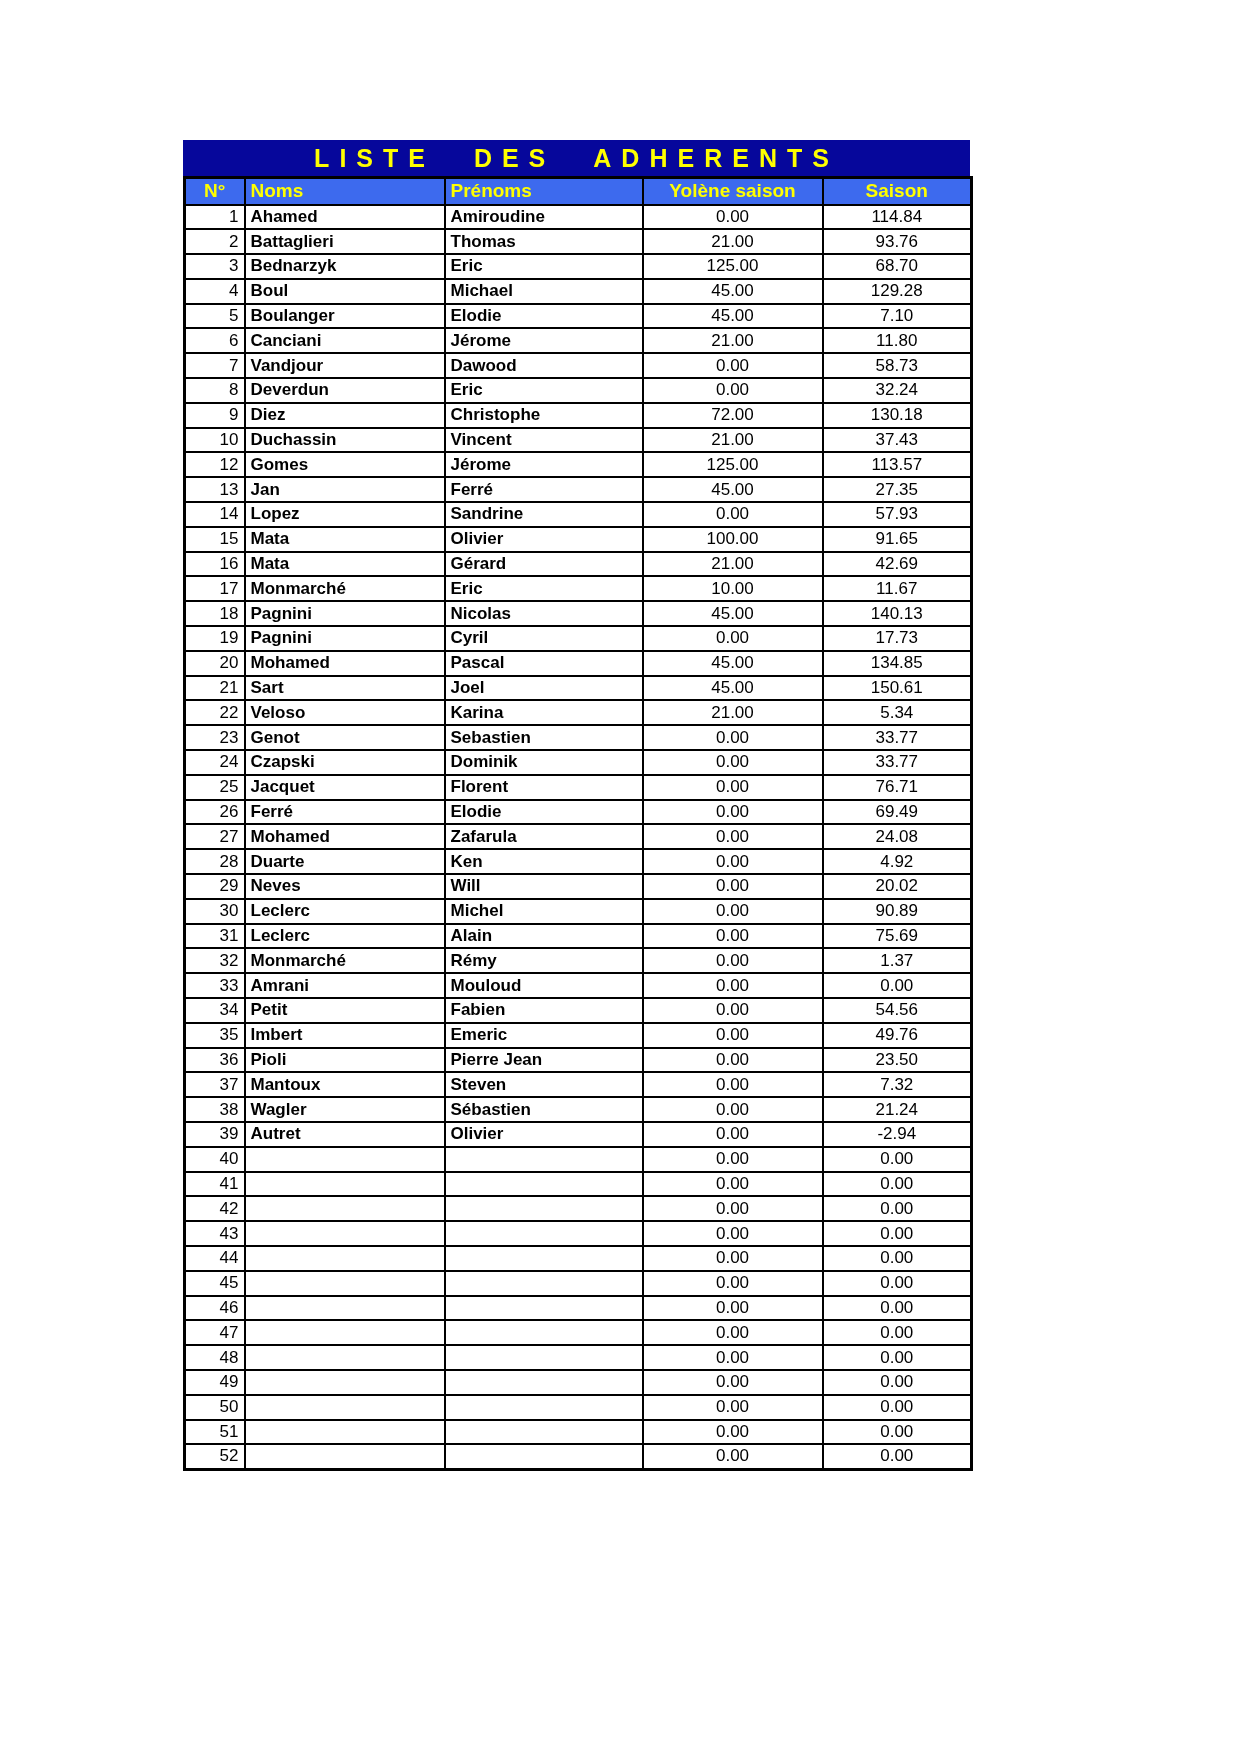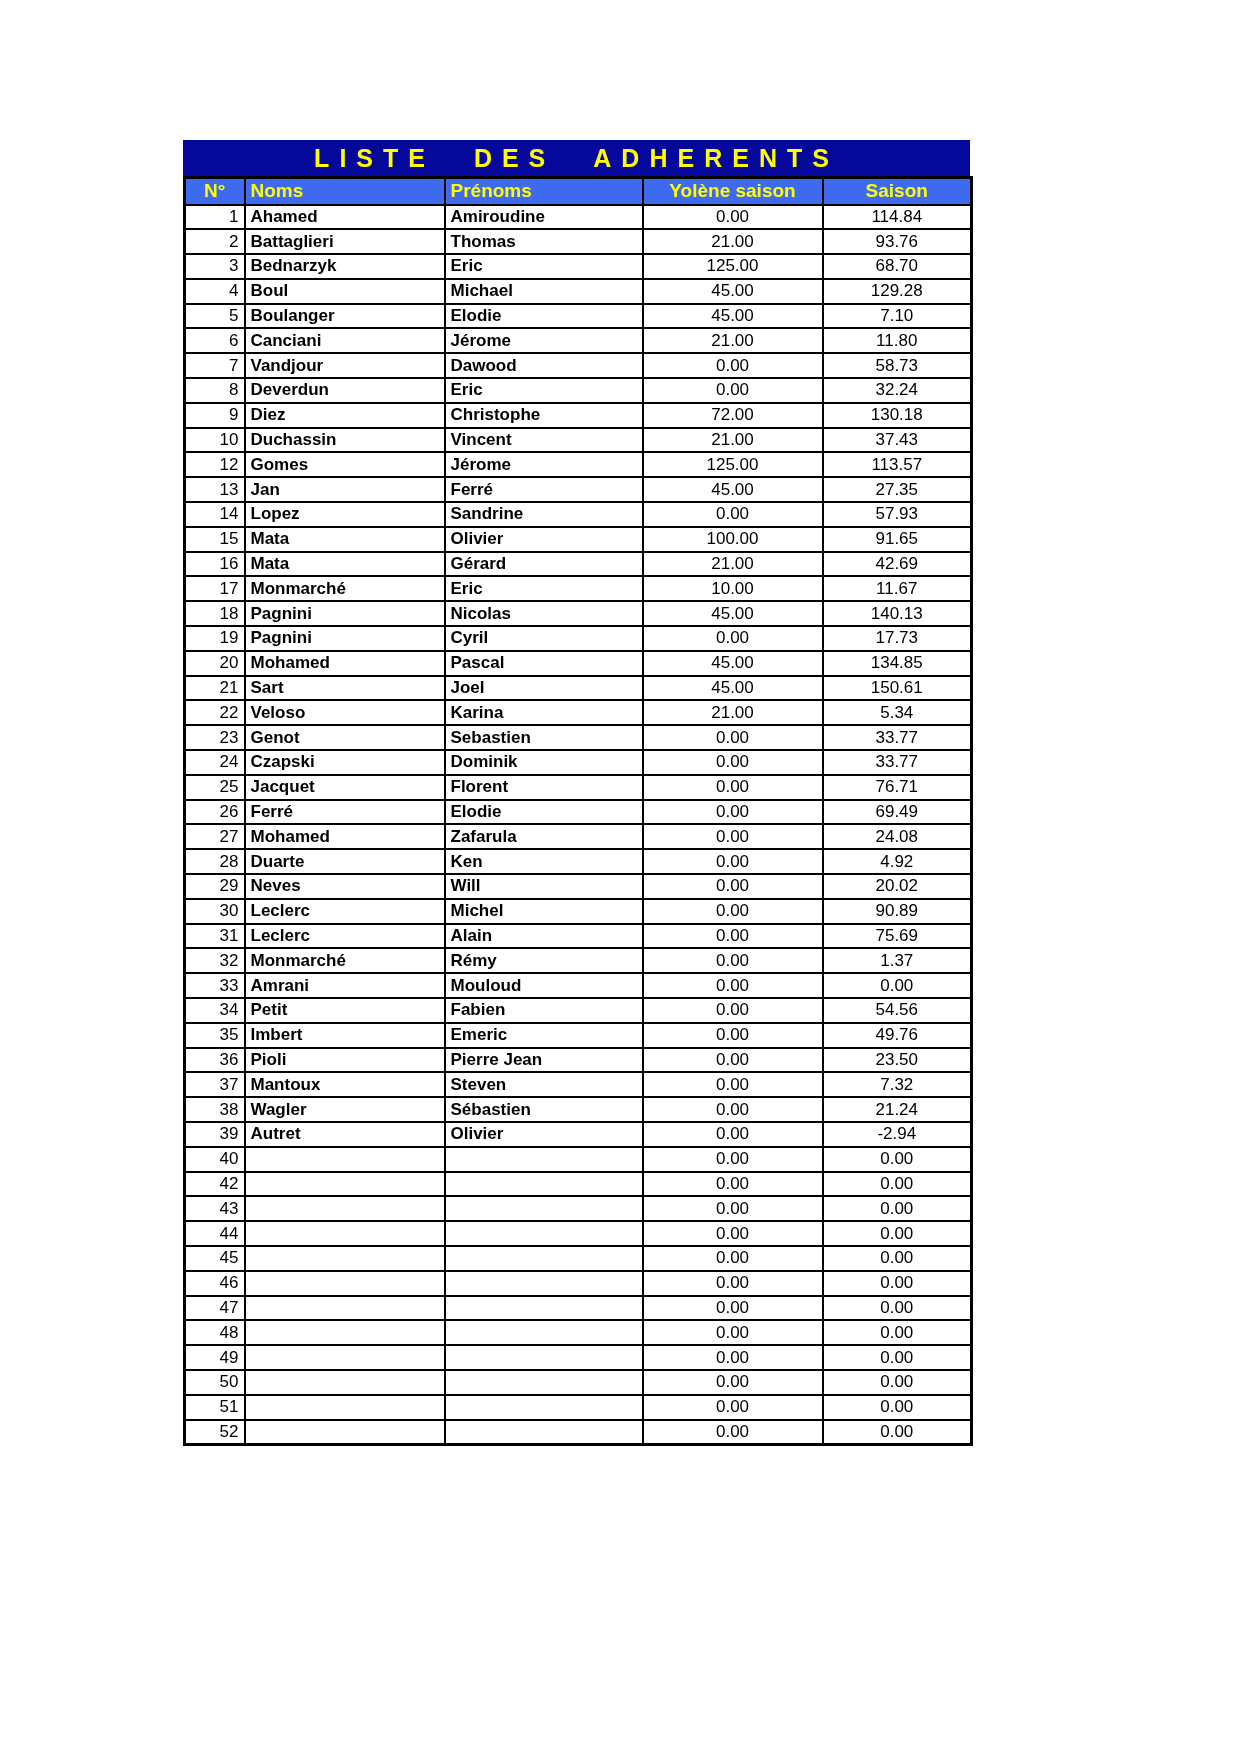--- a/index.html
+++ b/index.html
@@ -355,20 +355,27 @@
             <td class="col-saison">-2.94</td>
           </tr>
           <tr>
             <td class="col-n">40</td>
             <td class="col-nom"></td>
             <td class="col-prenom"></td>
             <td class="col-debut">0.00</td>
             <td class="col-saison">0.00</td>
           </tr>
           <tr>
+            <td class="col-n">41</td>
+            <td class="col-nom"></td>
+            <td class="col-prenom"></td>
+            <td class="col-debut">0.00</td>
+            <td class="col-saison">0.00</td>
+          </tr>
+          <tr>
             <td class="col-n">42</td>
             <td class="col-nom"></td>
             <td class="col-prenom"></td>
             <td class="col-debut">0.00</td>
             <td class="col-saison">0.00</td>
           </tr>
           <tr>
             <td class="col-n">43</td>
             <td class="col-nom"></td>
             <td class="col-prenom"></td>

